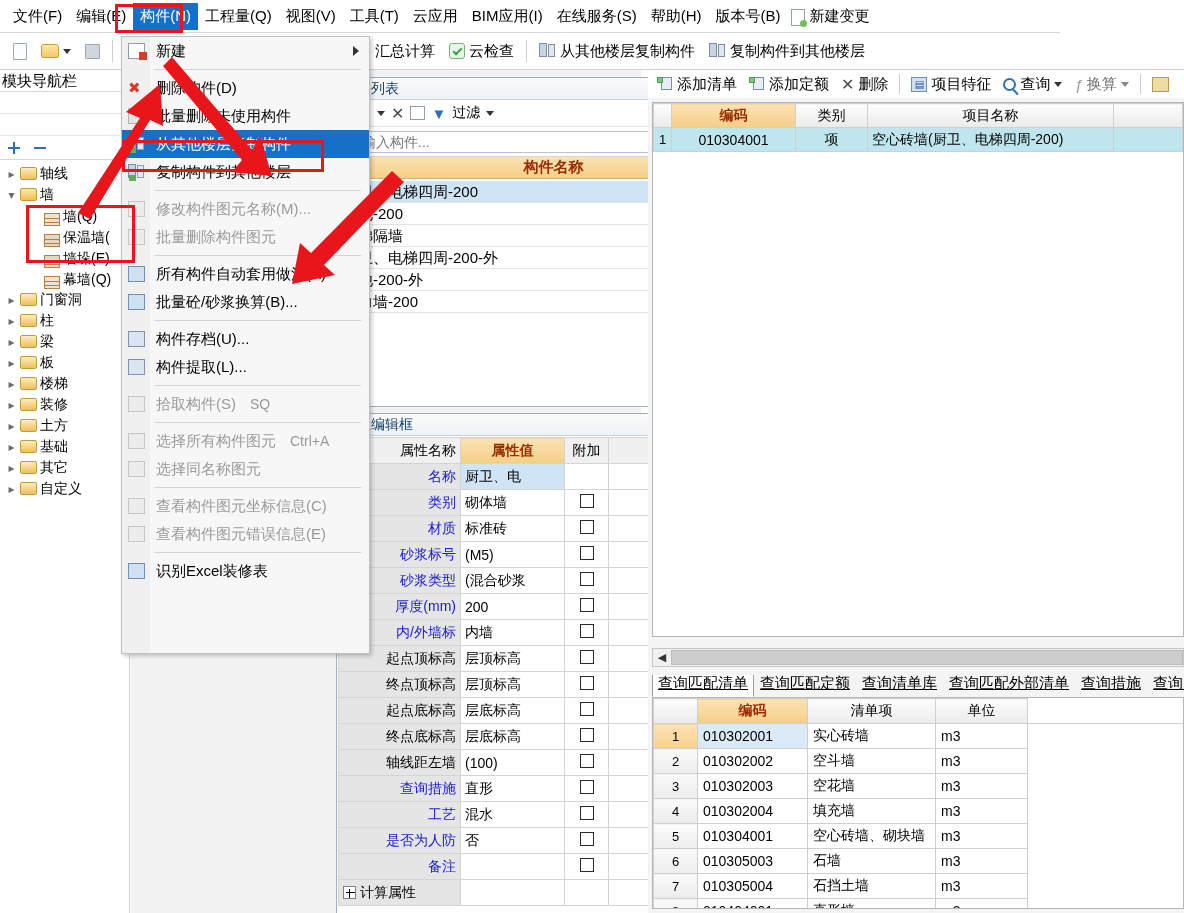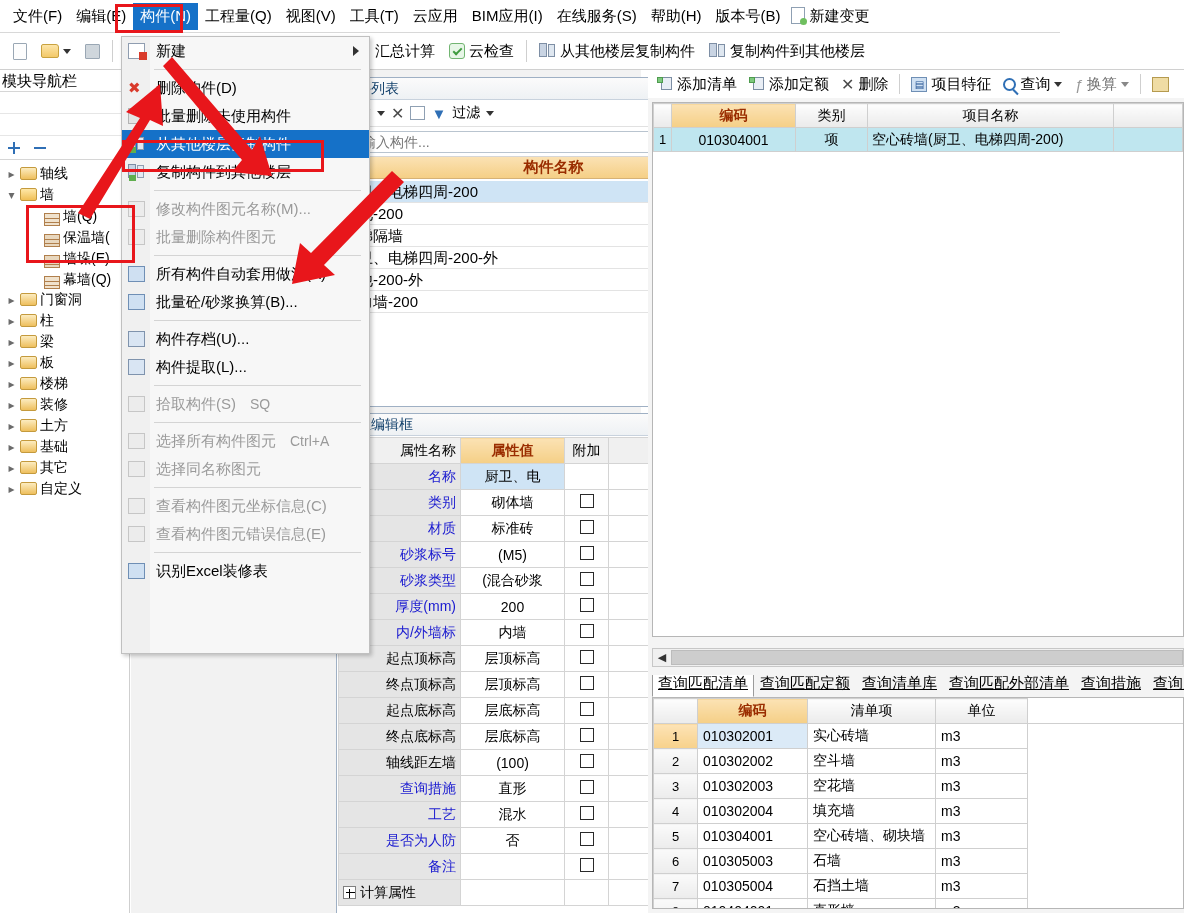--- a/index.html
+++ b/index.html
@@ -30,21 +30,21 @@
     padding: 4px 7px;
     font-size: 15px;
     color: #000;
     cursor: default;
   }
   .menubar .mi.active {
     background: #1571c8;
     color: #fff;
   }
   .menubar .newchange {
-    display: flex; align-items: flex-start; gap: 4px;
+    display: flex; align-items: flex-end; gap: 4px;
     padding: 3px 8px 3px 4px; font-size: 15px;
   }
 
   
   .toolbar {
     position: absolute; left: 0; top: 33px; width: 1184px; height: 37px;
     background: #ffffff;
     border-bottom: 1px solid #d0d0d0;
     display: flex; align-items: center;
     padding-left: 6px;
@@ -132,21 +132,21 @@
   #propPanel { left: 205px; top: 343px; width: 435px; height: 570px; }
   .prop-table { width:100%; border-collapse: collapse; table-layout: fixed; }
   .prop-table th, .prop-table td {
     border: 1px solid #d4d4d4; font-size: 14px; height: 26px; padding: 0 4px;
     font-family:"Liberation Sans", sans-serif; overflow:hidden; white-space:nowrap;
   }
   .prop-table th { background:#f0f0f0; color:#000; font-weight:normal; }
   .prop-table th.valhead { background: linear-gradient(#fbe2b4,#f5cf86); color:#9a2d00; font-weight:bold; }
   .pname { text-align:right; background:#e5e5e5; }
   .pname.blue { color:#1a1ad0; }
-  .pval { background:#fff;text-align:center; }
+  .pval { background:#fff; }
   .pval.sel { background:#cfe4f5; }
   .pchk { width: 44px; text-align:center; }
   .cbx { width:14px; height:14px; border:1px solid #2a2a2a; background:#fff; display:inline-block; }
   .plus-box { display:inline-block; width:13px;height:13px;border:1px solid #808080;background:#fff;position:relative;vertical-align:middle;margin-right:4px;}
   .plus-box:before{content:"";position:absolute;left:2px;top:5px;width:9px;height:1px;background:#000;}
   .plus-box:after{content:"";position:absolute;left:5px;top:2px;width:1px;height:9px;background:#000;}
   .prop-scroll { position:absolute; right:1px; top:23px; bottom:1px; width:17px; background:#f0f0f0; border-left:1px solid #dcdcdc; }
   .prop-scroll .thumb { position:absolute; left:1px; top:18px; width:14px; height:530px; background:#cdcdcd; border:1px solid #b4b4b4;}
   .prop-scroll .arrowup { height:17px; text-align:center; font-size:11px; line-height:17px; color:#333;}
 

